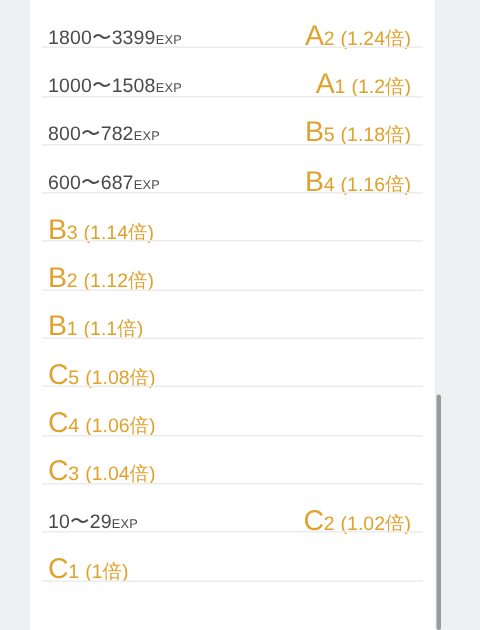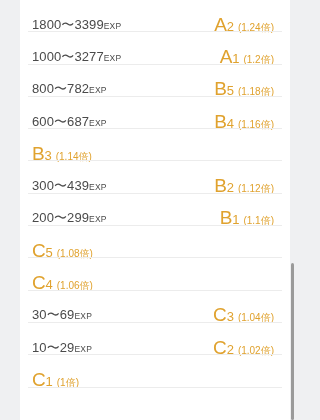--- a/index.html
+++ b/index.html
@@ -77,21 +77,21 @@
   .grade-letter {
     font-size: 19px;
     line-height: 1;
     letter-spacing: -0.2px;
   }
   .grade-number {
     font-size: 13px;
     line-height: 1;
   }
   .grade-mult {
-    font-size: 10px;
+    font-size: 13px;
     margin-left: 4px;
     line-height: 1;
     letter-spacing: 0px;
   }
 
   
   .scrollbar-track {
     position: absolute;
     top: 0;
     right: 6px;
@@ -116,21 +116,21 @@
   <div class="rank-list">
       <div class="rank-row">
         <div class="exp-range"><span>1800〜3399</span><span class="exp-unit">EXP</span></div>
         <div class="grade-cell">
           <span class="grade-letter">A</span>
           <span class="grade-number">2</span>
           <span class="grade-mult">(1.24倍)</span>
         </div>
       </div>
       <div class="rank-row">
-        <div class="exp-range"><span>1000〜3277</span><span class="exp-unit">EXP</span></div>
+        <div class="exp-range"><span>1000〜1508</span><span class="exp-unit">EXP</span></div>
         <div class="grade-cell">
           <span class="grade-letter">A</span>
           <span class="grade-number">1</span>
           <span class="grade-mult">(1.2倍)</span>
         </div>
       </div>
       <div class="rank-row">
         <div class="exp-range"><span>800〜782</span><span class="exp-unit">EXP</span></div>
         <div class="grade-cell">
           <span class="grade-letter">B</span>
@@ -147,29 +147,27 @@
         </div>
       </div>
       <div class="rank-row">
         <div class="grade-cell">
           <span class="grade-letter">B</span>
           <span class="grade-number">3</span>
           <span class="grade-mult">(1.14倍)</span>
         </div>
       </div>
       <div class="rank-row">
-        <div class="exp-range"><span>300〜439</span><span class="exp-unit">EXP</span></div>
         <div class="grade-cell">
           <span class="grade-letter">B</span>
           <span class="grade-number">2</span>
           <span class="grade-mult">(1.12倍)</span>
         </div>
       </div>
       <div class="rank-row">
-        <div class="exp-range"><span>200〜299</span><span class="exp-unit">EXP</span></div>
         <div class="grade-cell">
           <span class="grade-letter">B</span>
           <span class="grade-number">1</span>
           <span class="grade-mult">(1.1倍)</span>
         </div>
       </div>
       <div class="rank-row">
         <div class="grade-cell">
           <span class="grade-letter">C</span>
           <span class="grade-number">5</span>
@@ -177,21 +175,20 @@
         </div>
       </div>
       <div class="rank-row">
         <div class="grade-cell">
           <span class="grade-letter">C</span>
           <span class="grade-number">4</span>
           <span class="grade-mult">(1.06倍)</span>
         </div>
       </div>
       <div class="rank-row">
-        <div class="exp-range"><span>30〜69</span><span class="exp-unit">EXP</span></div>
         <div class="grade-cell">
           <span class="grade-letter">C</span>
           <span class="grade-number">3</span>
           <span class="grade-mult">(1.04倍)</span>
         </div>
       </div>
       <div class="rank-row">
         <div class="exp-range"><span>10〜29</span><span class="exp-unit">EXP</span></div>
         <div class="grade-cell">
           <span class="grade-letter">C</span>

